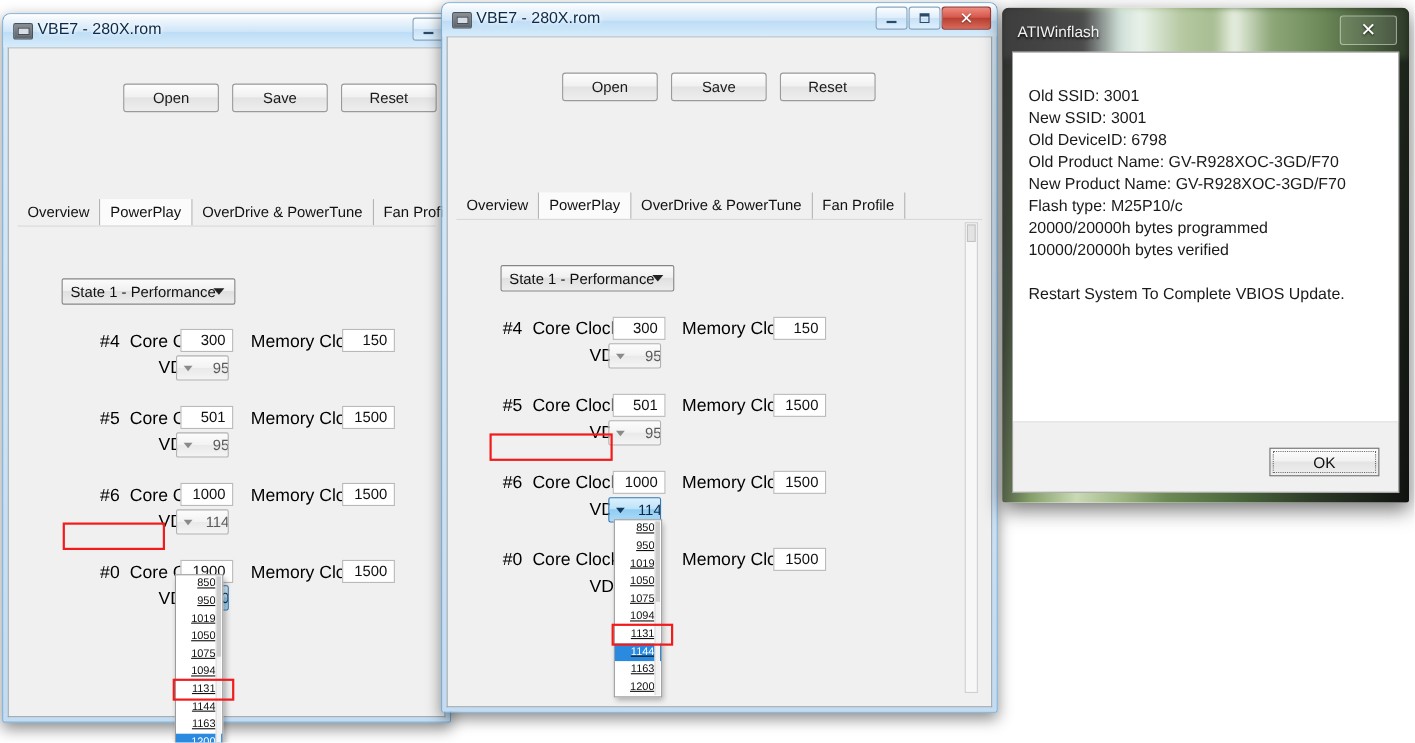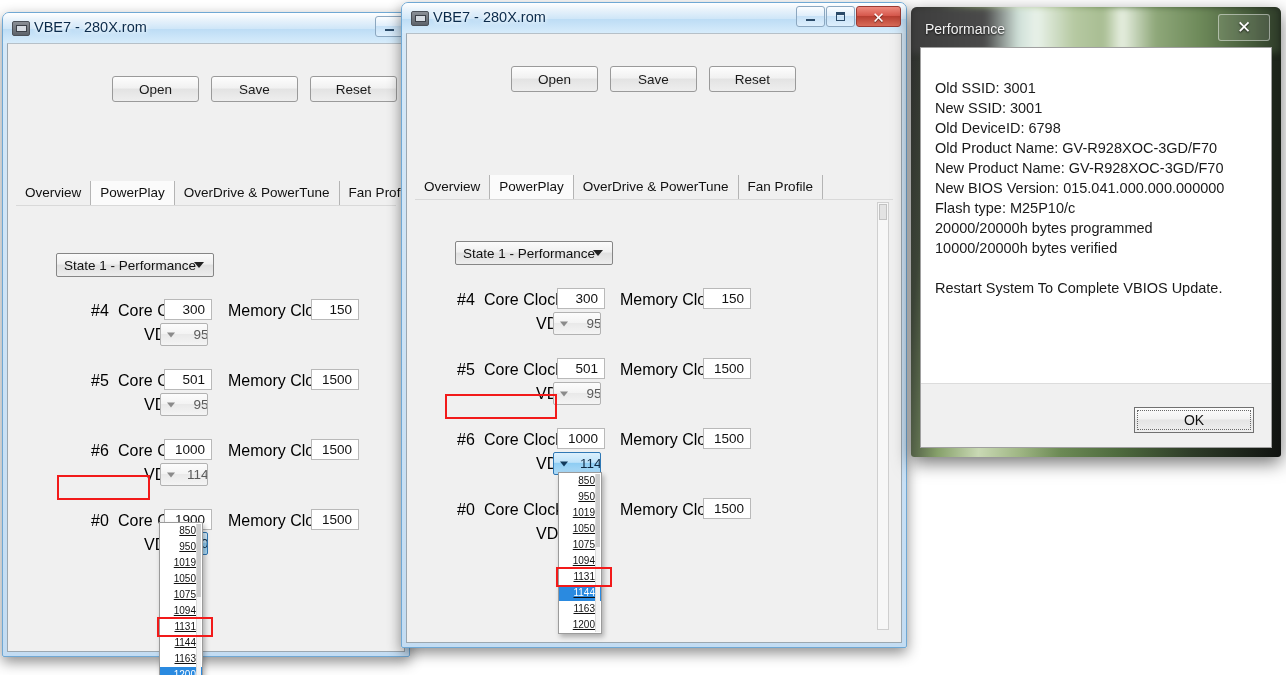--- a/index.html
+++ b/index.html
@@ -179,21 +179,21 @@
     background:#f0f0f0;border:1px solid #a0a0a0;box-sizing:border-box;
   }
   .dlg-text{
     position:absolute;left:0;right:0;top:0;height:336px;
     background:#ffffff;border-bottom:1px solid #dcdcdc;box-sizing:border-box;
     padding:30px 0 0 14px;
   }
   .dlg-line{font-size:14.5px;color:#1a1a1a;line-height:20px;white-space:nowrap;}
   .dlg-line.gap{height:20px;}
   .okbtn{
-    position:absolute;right:17px;bottom:14px;width:120px;height:26px;box-sizing:border-box;
+    position:absolute;right:17px;bottom:14px;width:100px;height:26px;box-sizing:border-box;
     border:1px solid #707070;
     background:linear-gradient(180deg,#fdfdfd 0%,#f2f2f2 46%,#e4e4e4 50%,#efefef 100%);
     display:flex;align-items:center;justify-content:center;
     font-size:14px;color:#111;
   }
   .okbtn:after{content:"";position:absolute;inset:2px;border:1px dotted #6a6a6a;}
 
   .vscroll{
     position:absolute;width:12px;background:#f7f7f7;border:1px solid #cfcfcf;
     box-sizing:border-box;
@@ -419,33 +419,32 @@
   <div class="redbox" style="left: 149px; top: 533px; width: 56px; height: 20px;"></div>
     </div>
 
   <div class="redbox" style="left:44px;top:392px;width:112px;height:25px;"></div>
 </div>
 
 <div id="atiwin">
   <div class="glassframe">
     <div class="glass-blur"></div>
   </div>
-  <div class="glass-title">Performance</div>
+  <div class="glass-title">ATIWinflash</div>
   <div class="glass-close">
     <span>✕</span>
   </div>
 
   <div class="dlg-body">
     <div class="dlg-text" id="ati-lines">
         <div class="dlg-line">Old SSID: 3001</div>
         <div class="dlg-line">New SSID: 3001</div>
         <div class="dlg-line">Old DeviceID: 6798</div>
         <div class="dlg-line">Old Product Name: GV-R928XOC-3GD/F70</div>
         <div class="dlg-line">New Product Name: GV-R928XOC-3GD/F70</div>
-        <div class="dlg-line">New BIOS Version: 015.041.000.000.000000</div>
         <div class="dlg-line">Flash type: M25P10/c</div>
         <div class="dlg-line">20000/20000h bytes programmed</div>
         <div class="dlg-line">10000/20000h bytes verified</div>
         <div class="dlg-line gap"></div>
         <div class="dlg-line">Restart System To Complete VBIOS Update.</div>
       </div>
     <div class="okbtn">
       <span>OK</span>
     </div>
   </div>

